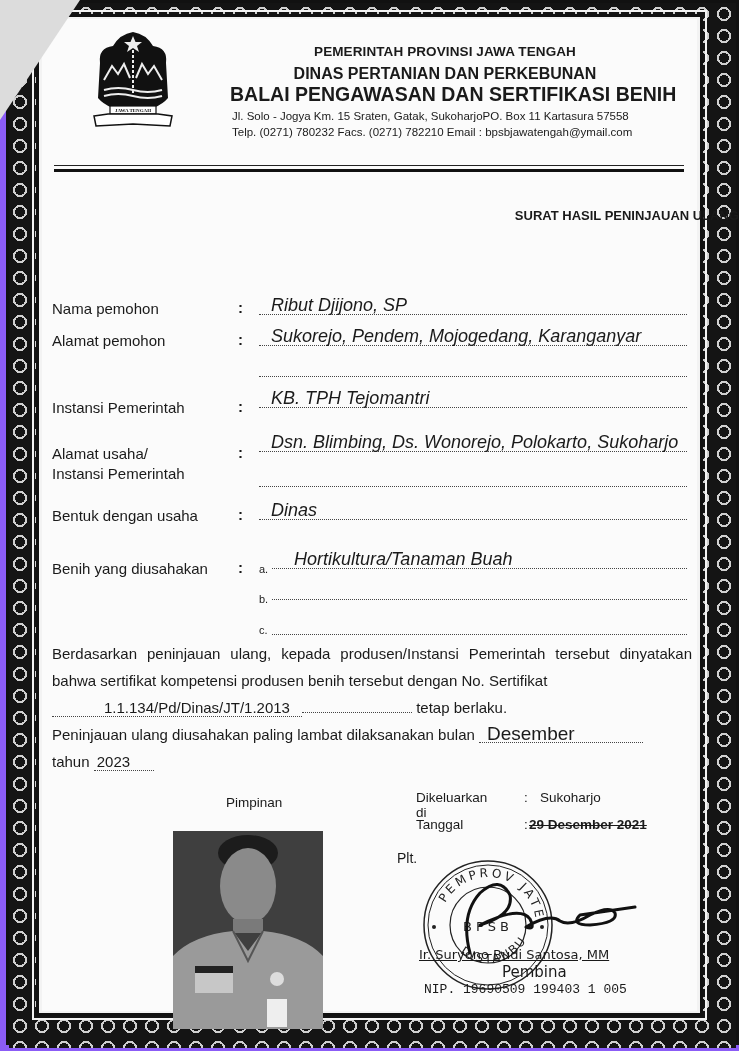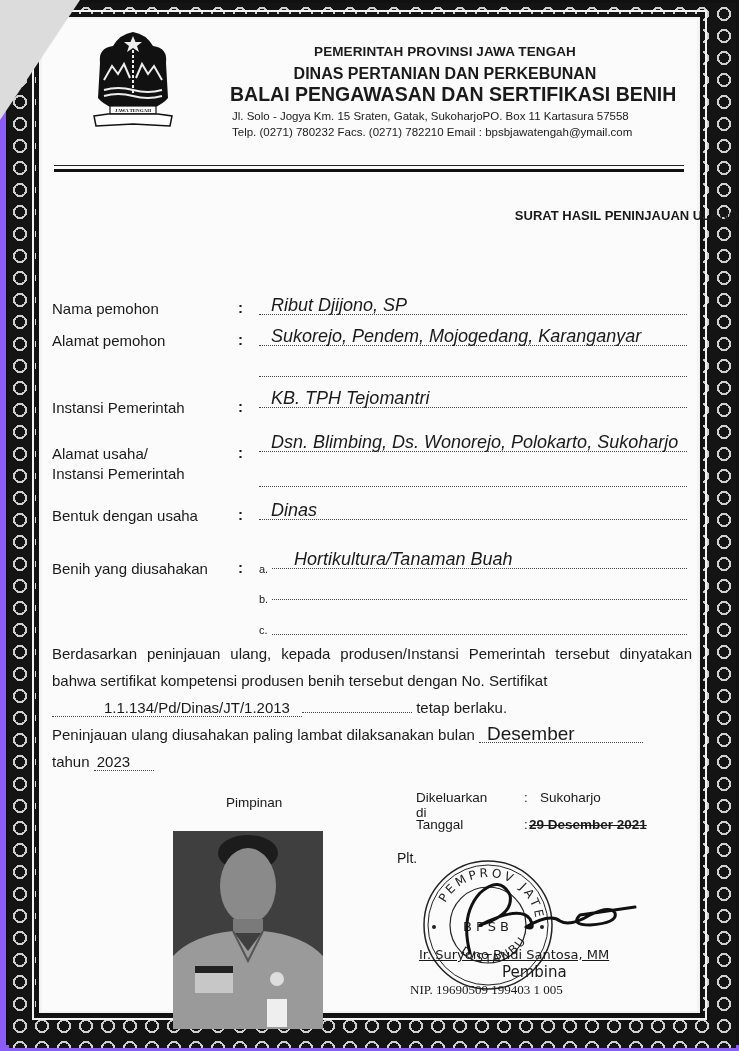--- a/index.html
+++ b/index.html
@@ -58,21 +58,21 @@
   .issued .v { position: absolute; left: 124px; white-space: nowrap; }
 
   .plt { position: absolute; left: 397px; top: 850px; font-size: 14px; font-weight: normal; }
   .office { position: absolute; left: 427px; top: 849px; font-size: 14px; line-height: 20px; white-space: nowrap; }
 
   .stamp { position: absolute; left: 418px; top: 855px; width: 140px; height: 140px; }
   .signature { position: absolute; left: 440px; top: 875px; width: 200px; height: 80px; }
 
   .signer { position: absolute; left: 419px; top: 947px; font-family: "DejaVu Sans", sans-serif; font-size: 13px; text-decoration: underline; white-space: nowrap; }
   .rank { position: absolute; left: 502px; top: 963px; font-family: "DejaVu Sans", sans-serif; font-size: 15px; }
-  .nip { position: absolute; left: 410px; top: 982px; font-family: Liberation Serif, serif; font-size: 13px; white-space: nowrap; }
+  .nip { position: absolute; left: 424px; top: 982px; font-family: Liberation Mono, monospace; font-size: 13px; white-space: nowrap; }
 </style>
 </head>
 <body>
 
 <div class="page">
   <div class="frame-outer"></div>
   <div class="frame-band"></div>
   <div class="frame-inner-line"></div>
   <div class="frame-content"></div>
   <div class="corner-fold"></div>

